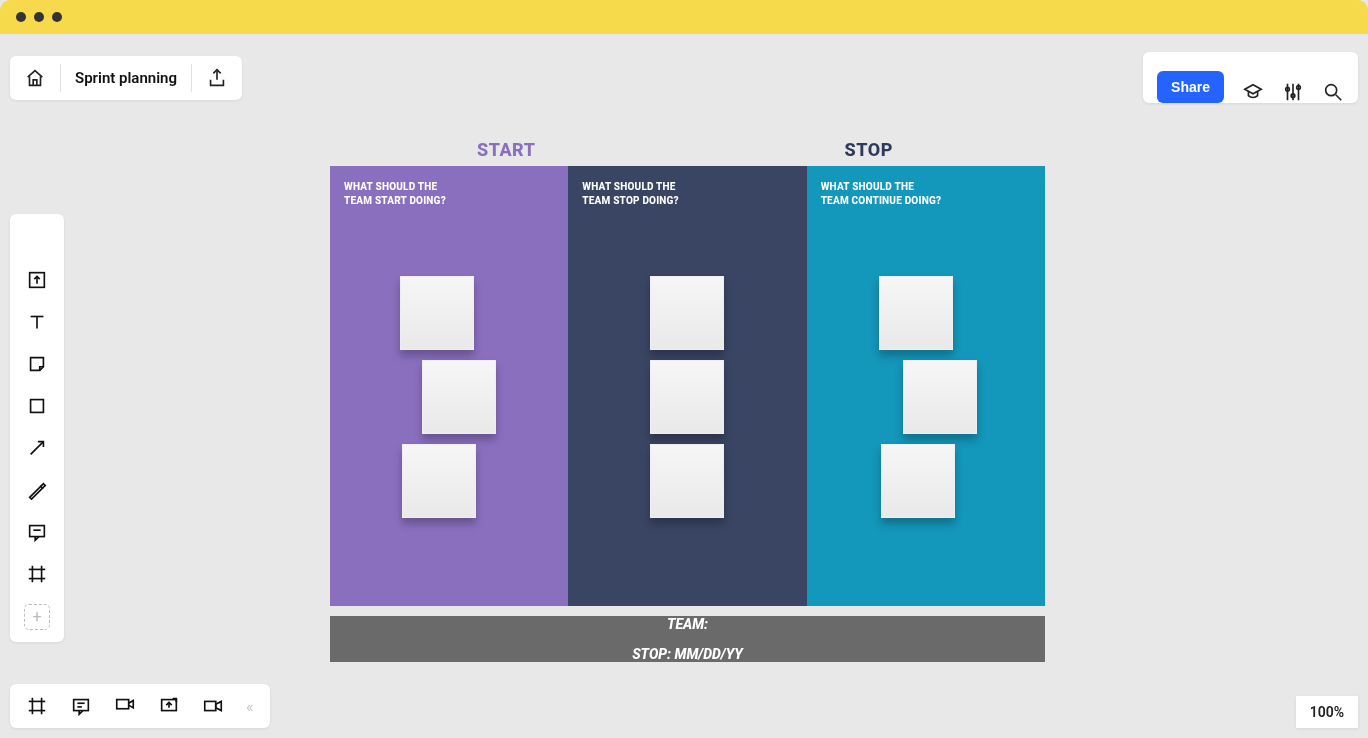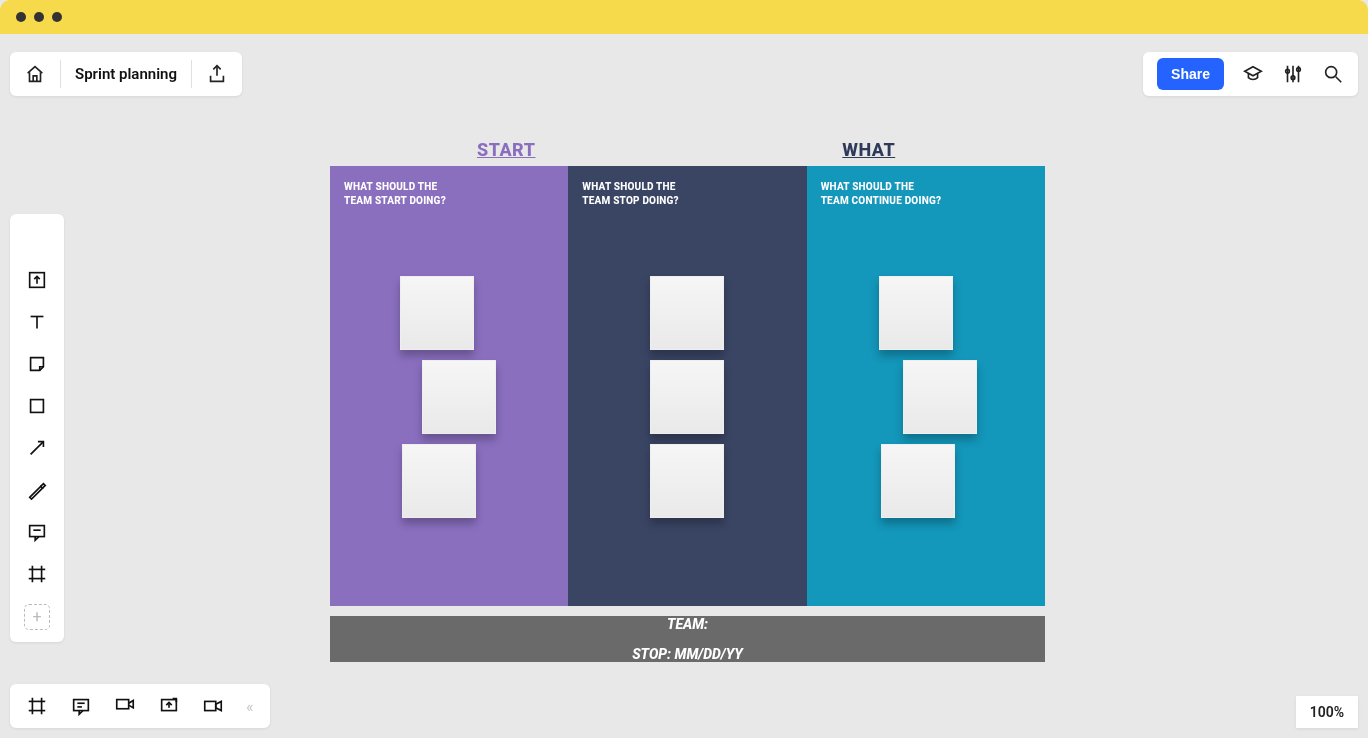--- a/index.html
+++ b/index.html
@@ -10,42 +10,42 @@
   .browser-bar { height: 34px; background: #f7d94c; border-radius: 10px 10px 0 0; display:flex; align-items:center; padding-left:16px; gap:8px;}
   .dot { width:10px; height:10px; border-radius:50%; background:#333; }
 
   .app { position:relative; width:100%; height:calc(100% - 34px); background:#e8e8e8; }
 
   
   .header { position:absolute; top:18px; left:10px; right:10px; display:flex; justify-content:space-between; align-items:center; }
   .header-left { background:#fff; border-radius:6px; box-shadow:0 1px 3px rgba(0,0,0,.08); display:flex; align-items:center; height:44px; padding:0 14px; gap:14px;}
   .divider-v { width:1px; height:28px; background:#e0e0e0; }
   .btn-share { background:#2563ff; color:#fff; border:none; border-radius:6px; padding:8px 14px; font-size:14px; font-weight:600; cursor:pointer;}
-  .header-right { background:#fff; border-radius:6px; box-shadow:0 1px 3px rgba(0,0,0,.08); display:flex; align-items:center; height:44px; padding:0 14px; gap:18px;}
+  .header-right { background:#fff; border-radius:6px; box-shadow:0 1px 3px rgba(0,0,0,.08); display:flex; align-items:flex-end; height:51px; padding:0 14px; gap:18px;}
 
   .icon-btn { width:22px; height:22px; display:flex; align-items:center; justify-content:center; cursor:pointer; color:#222;}
   .icon-btn svg { width:22px; height:22px; stroke:#222; stroke-width:1.8; fill:none; }
 
   .doc-title { font-size:15px; font-weight:600; color:#111; }
 
   
   .toolbar { position:absolute; left:10px; top:180px; width:54px; background:#fff; border-radius:6px; box-shadow:0 1px 3px rgba(0,0,0,.08); display:flex; flex-direction:column; align-items:center; padding:12px 0; gap:18px; }
   .toolbar .tool { width:24px; height:24px; display:flex; align-items:center; justify-content:center; cursor:pointer; }
   .toolbar .tool svg { width:22px; height:22px; stroke:#111; stroke-width:1.8; fill:none; }
   .toolbar .tool.add { border:1.5px dashed #bbb; border-radius:5px; width:26px; height:26px; color:#bbb; font-size:16px; line-height:1; }
 
   
   .bottom-bar { position:absolute; left:10px; bottom:10px; background:#fff; border-radius:6px; box-shadow:0 1px 3px rgba(0,0,0,.08); display:flex; align-items:center; height:44px; padding:0 16px; gap:22px;}
   .bottom-bar svg { width:22px; height:22px; stroke:#111; stroke-width:1.8; fill:none;}
   .zoom-badge { position:absolute; right:10px; bottom:10px; background:#fff; border-radius:0; box-shadow:0 1px 3px rgba(0,0,0,.08); height:32px; display:flex; align-items:center; padding:0 14px; font-size:14px; font-weight:600; color:#222;}
 
   
   .canvas { position:absolute; left:330px; top:105px; width:715px; }
   .col-headers { display:flex; gap:10px; margin-bottom:6px;}
-  .col-header { flex:1; text-align:center; font-size:18px; font-weight:800; letter-spacing:0.5px;text-decoration:underline; }
+  .col-header { flex:1; text-align:center; font-size:18px; font-weight:800; letter-spacing:0.5px; }
   .columns { display:flex; }
   .col { flex:1; height:440px; padding:14px 14px 0 14px; position:relative; }
   .col .prompt { color:#fff; font-size:10px; font-weight:800; line-height:1.4; letter-spacing:0.2px; white-space:pre-line;}
   .notes { position:absolute; left:0; right:0; top:110px; display:flex; flex-direction:column; align-items:center; }
   .note { width:74px; height:74px; background:linear-gradient(180deg,#f6f6f6,#e9e9e9); box-shadow:0 6px 8px rgba(0,0,0,.25), inset 0 0 0 1px #eee; margin-bottom:10px; }
   .col.start .notes { align-items:center; }
   .col.start .notes .note:nth-child(1){ transform:translateX(-12px);}
   .col.start .notes .note:nth-child(2){ transform:translateX(10px);}
   .col.start .notes .note:nth-child(3){ transform:translateX(-10px);}
   .col.continue .notes .note:nth-child(1){ transform:translateX(-10px);}
@@ -170,21 +170,21 @@
           <path d="M3 7 H21"></path>
           <path d="M3 17 H21"></path>
         </svg>
     </div>
     <div class="tool add">+</div>
   </div>
 
   <div class="canvas">
     <div class="col-headers">
       <div class="col-header" style="color:#8a6fbf">START</div>
-      <div class="col-header" style="color:#2f3a5a">WHAT</div>
+      <div class="col-header" style="color:#2f3a5a">STOP</div>
     </div>
     <div class="columns">
       <div class="col start" style="background:#8a6fbf">
         <div class="prompt">WHAT SHOULD THE
 TEAM START DOING?</div>
         <div class="notes">
           <div class="note"></div>
           <div class="note"></div>
           <div class="note"></div>
         </div>

